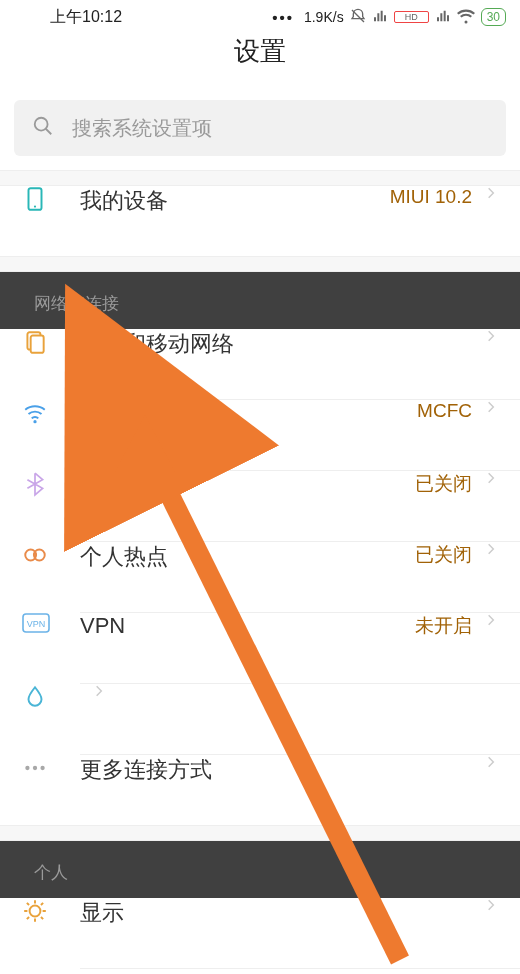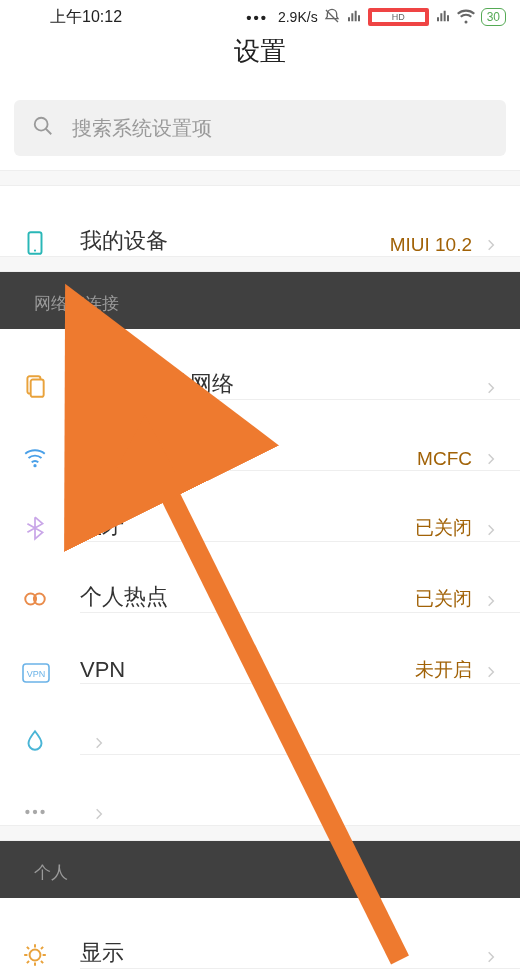--- a/index.html
+++ b/index.html
@@ -62,21 +62,21 @@
     border-bottom: 1px solid #eee;
   }
   .section-label {
     padding: 20px 22px 14px 34px;
     color: #9a9a9a;
     font-size: 17px;
     background: #404040;
   }
   .row {
     display: flex;
-    align-items: flex-end;
+    align-items: flex-start;
     height: 70px;
     padding: 0 22px 0 22px;
     background: #fff;
   }
   .row-icon {
     width: 58px;
     display: flex;
     align-items: center;
   }
   .row-label {
@@ -108,33 +108,33 @@
 </style>
 </head>
 <body>
 
 <div class="status-bar">
   <div class="status-left">
     <span>上午10:12</span>
   </div>
   <div class="status-right">
     <span class="status-dots">•••</span>
-    <span class="status-speed">2.9K/s</span>
+    <span class="status-speed">1.9K/s</span>
     <span class="icon-inline">
       <svg width="16" height="16" viewBox="0 0 24 24">
           <path d="M12 2a7 7 0 00-7 7v4l-2 3h18l-2-3V9a7 7 0 00-7-7z" fill="none" stroke="#666" stroke-width="2"></path>
           <line x1="3" y1="3" x2="21" y2="21" stroke="#666" stroke-width="2"></line>
         </svg>
     </span>
     <span class="icon-inline">
       <svg width="16" height="16" viewBox="0 0 24 24">
           <path d="M3 20h3v-6H3zM8 20h3V8H8zM13 20h3V4h-3zM18 20h3V11h-3z" fill="#666"></path>
         </svg>
     </span>
-    <span class="icon-inline" style="font-size:9px;border:4px solid #ef4444;padding:0 20px;border-radius:2px;color:#666;text-align:right;">HD</span>
+    <span class="icon-inline" style="font-size:9px;border:1px solid #ef4444;padding:0 10px;border-radius:2px;color:#666;text-align:right;">HD</span>
     <span class="icon-inline">
       <svg width="16" height="16" viewBox="0 0 24 24">
           <path d="M3 20h3v-6H3zM8 20h3V8H8zM13 20h3V4h-3zM18 20h3V11h-3z" fill="#666"></path>
         </svg>
     </span>
     <span class="icon-inline">
       <svg width="18" height="18" viewBox="0 0 24 24">
           <path d="M12 18a2 2 0 100 4 2 2 0 000-4zM4 12a12 12 0 0116 0l-2 2a9 9 0 00-12 0zM0 8a18 18 0 0124 0l-2 2a15 15 0 00-20 0z" fill="#666"></path>
         </svg>
     </span>
@@ -269,20 +269,21 @@
 <div class="divider"></div>
 
 <div class="row">
   <div class="row-icon">
     <svg width="26" height="26" viewBox="0 0 24 24">
         <circle cx="5" cy="12" r="2" fill="#a8a8a8"></circle>
         <circle cx="12" cy="12" r="2" fill="#a8a8a8"></circle>
         <circle cx="19" cy="12" r="2" fill="#a8a8a8"></circle>
       </svg>
   </div>
+  <div class="row-label">更多连接方式</div>
   <div class="row-value"></div>
   <span class="row-chevron"><svg width="14" height="14" viewBox="0 0 24 24">
         <path d="M8 4l8 8-8 8" fill="none" stroke="#ccc" stroke-width="2.5"></path>
       </svg></span>
 </div>
 
 <div class="gap-strip"></div>
 
 <div class="section-label">个人</div>
 

